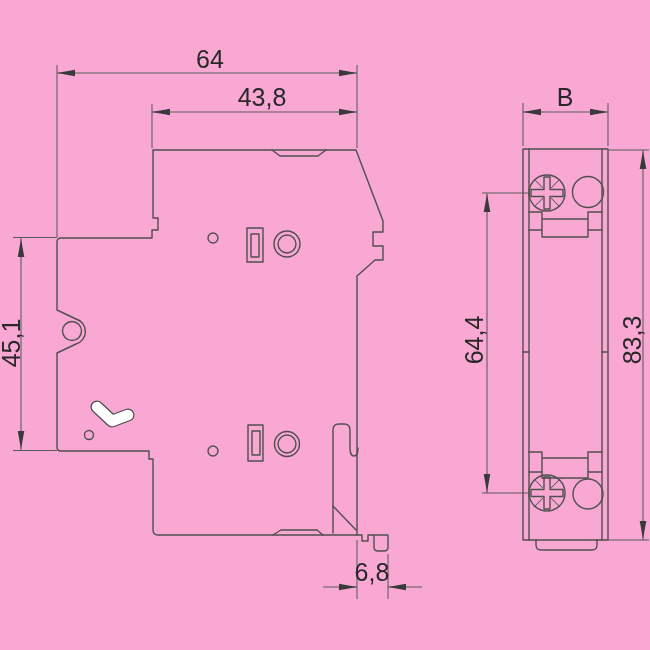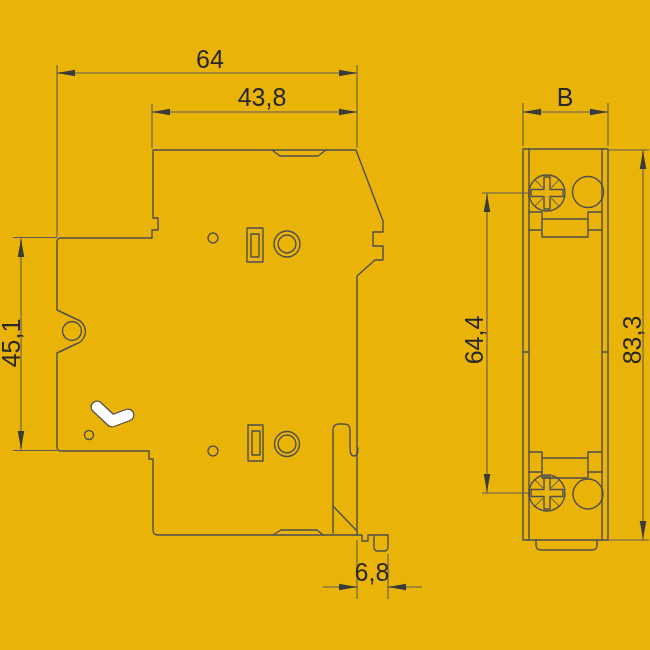--- a/index.html
+++ b/index.html
@@ -1,16 +1,16 @@
 <!DOCTYPE html>
 <html><head>
 <meta charset="utf-8">
 <style>
   html,body{margin:0;padding:0;background:#fff;}
-  .stage{position:relative;width:650px;height:650px;background:#eab308;overflow:hidden;
+  .stage{position:relative;width:650px;height:650px;background:#f9a8d4;overflow:hidden;
          font-family:"Liberation Sans", sans-serif;}
   svg{display:block;}
   .ln{fill:none;stroke:#4f4f4f;stroke-width:1.4;stroke-linejoin:round;stroke-linecap:round;}
   .thin{fill:none;stroke:#5a5a5a;stroke-width:1.05;stroke-linejoin:round;stroke-linecap:butt;}
   .arr{fill:#3a3a3a;stroke:none;}
   .lbl{font-family:"Liberation Sans", sans-serif;font-size:25px;fill:#282828;}
   .slotmask{fill:none;stroke:#fff;stroke-width:10.5;stroke-linecap:round;stroke-linejoin:round;}
   .slotline{fill:none;stroke:#4f4f4f;stroke-width:13;stroke-linecap:round;stroke-linejoin:round;}
 </style>
 </head>

